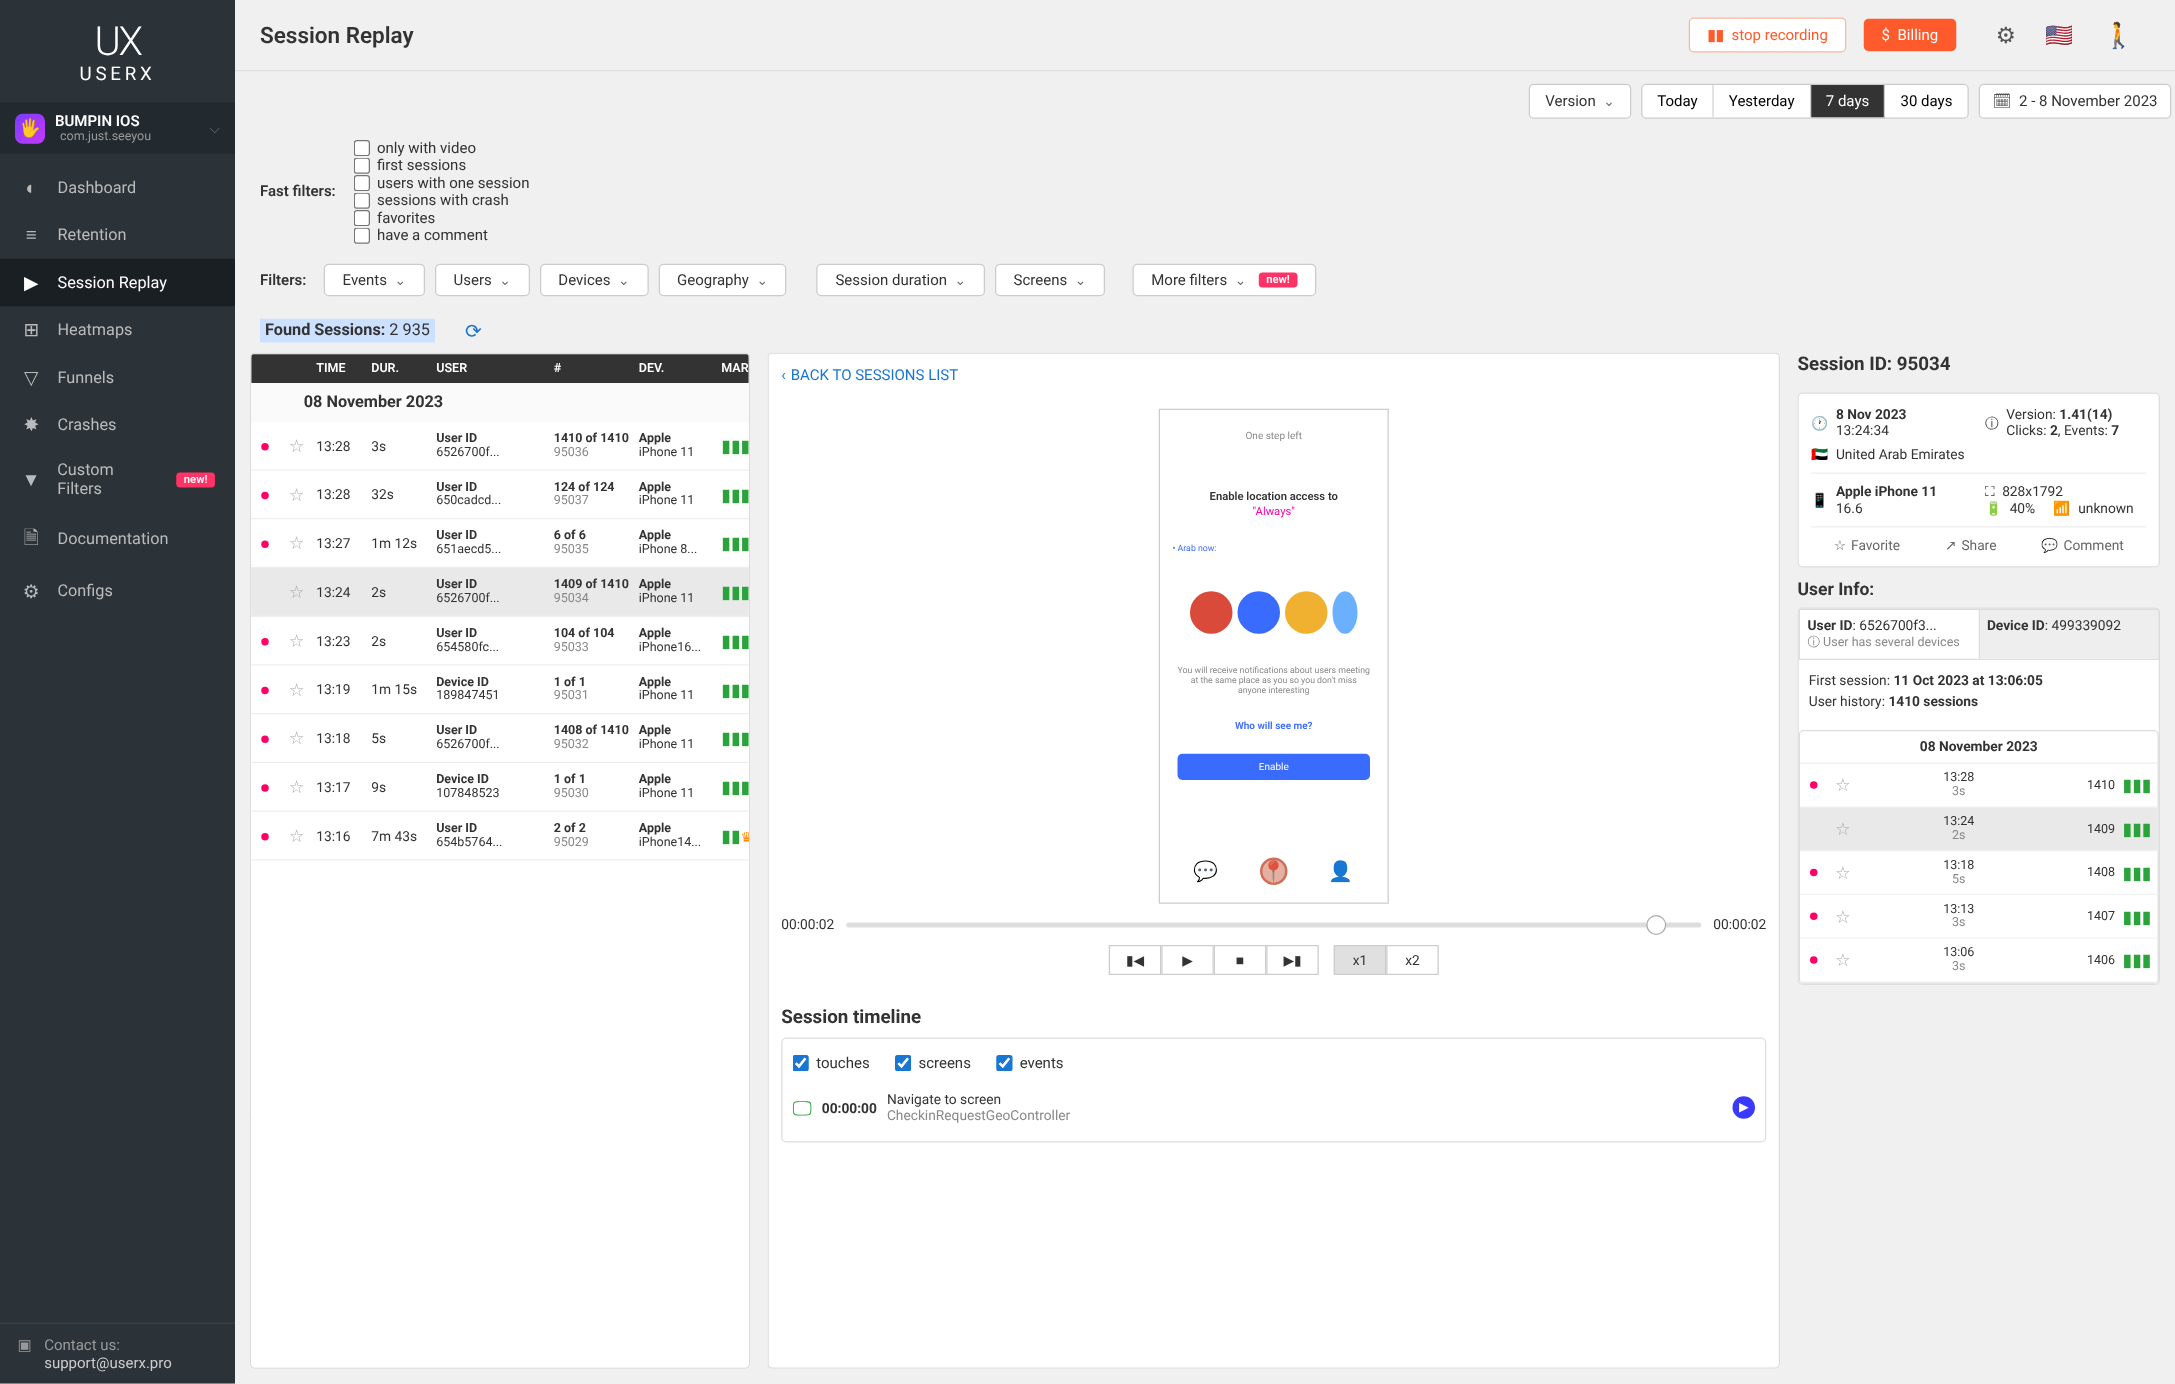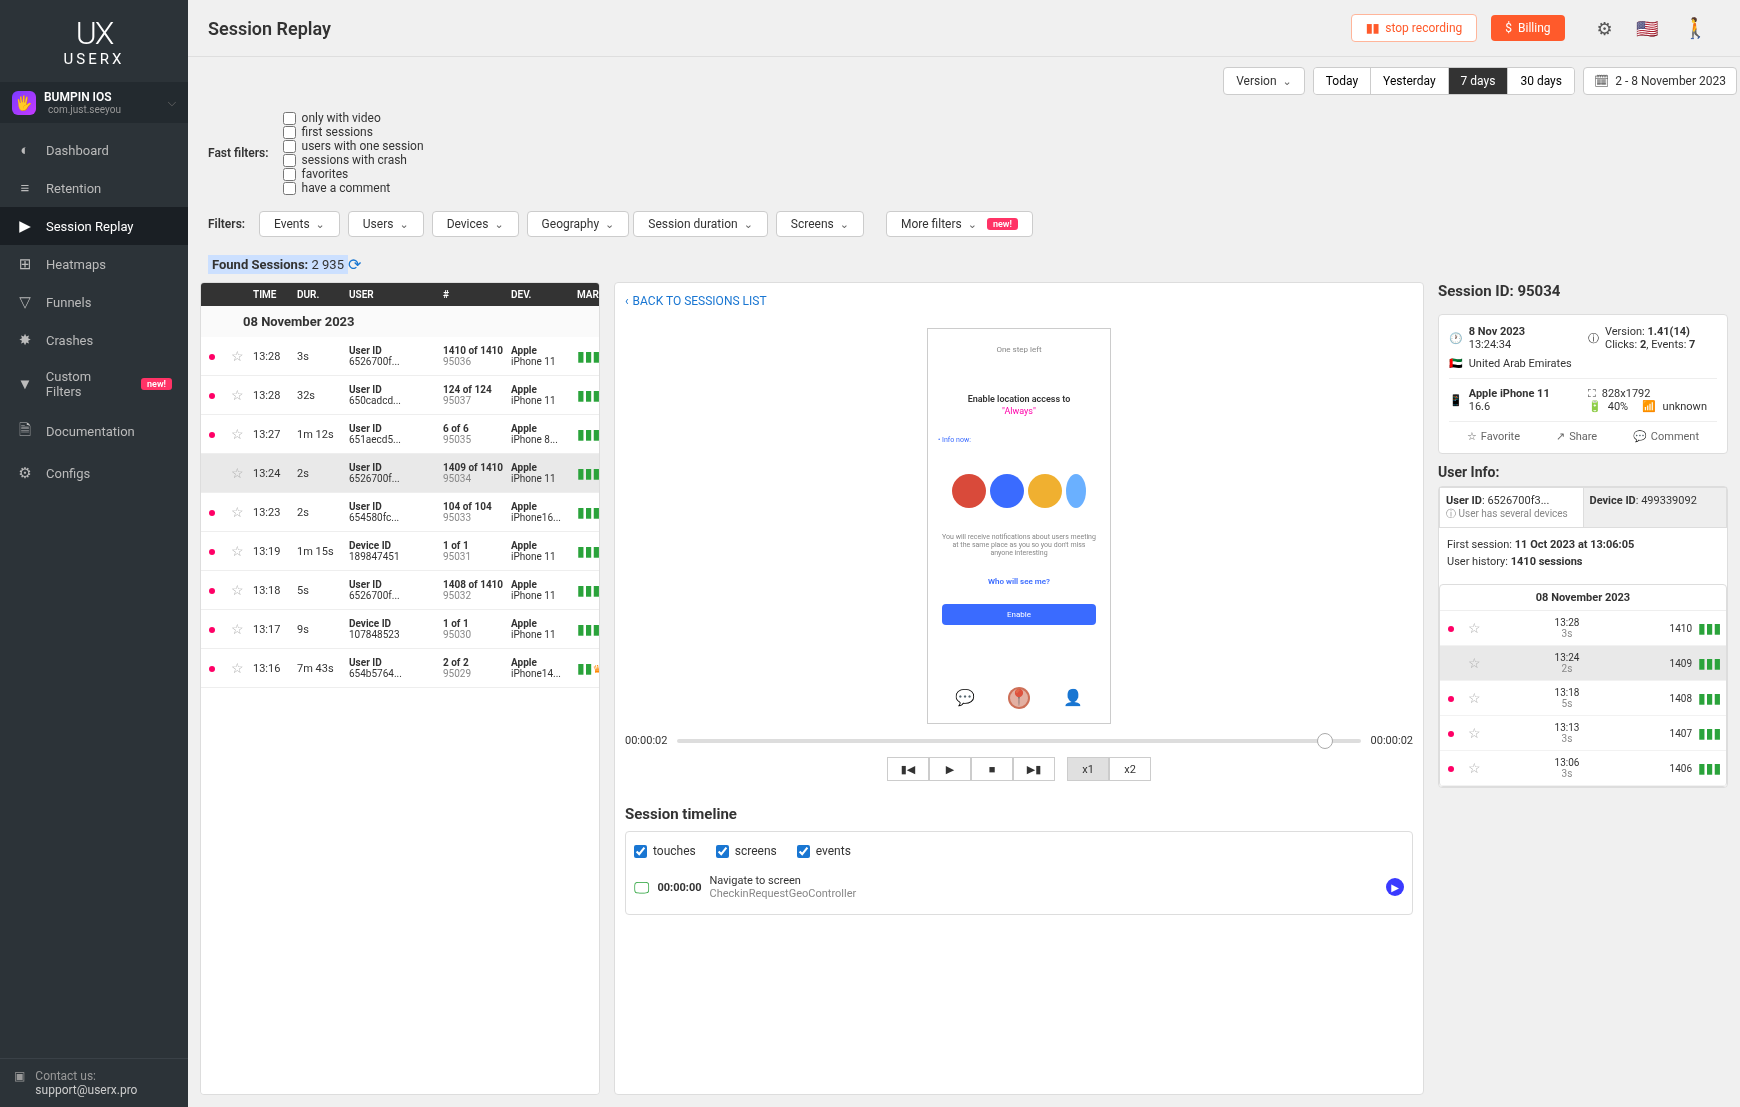--- a/index.html
+++ b/index.html
@@ -34,21 +34,21 @@
 .btn-group button { border: none; border-right: 1px solid #ccc; background: #fff; padding: 6px 12px; cursor: pointer; font-size: 12px; }
 .btn-group button:last-child { border-right: none; }
 .btn-group button.active { background: #333; color: #fff; }
 .dropdown-btn { border: 1px solid #ccc; background: #fff; padding: 6px 12px; border-radius: 4px; cursor: pointer; font-size: 12px; display: inline-flex; align-items: center; gap: 6px; margin-right: 8px; }
 .date-btn { border: 1px solid #ccc; background: #fff; padding: 6px 10px; border-radius: 4px; cursor: pointer; font-size: 12px; display: inline-flex; align-items: center; gap: 6px; margin-left: 8px; }
 .filters-row { display: flex; align-items: center; gap: 14px; padding: 6px 20px 10px; flex-wrap: wrap; font-size: 12px; }
 .filters-label { font-weight: 600; }
 .checkbox-item { display: flex; align-items: center; gap: 6px; cursor: pointer; }
 .checkbox-item input { cursor: pointer; }
 .filter-btn { border: 1px solid #ccc; background: #fff; padding: 5px 14px; border-radius: 4px; cursor: pointer; font-size: 12px; display: inline-flex; align-items: center; gap: 6px; }
-.found-row { padding: 8px 20px; display: flex; align-items: flex-end; gap: 0; font-size: 13px; }
+.found-row { padding: 8px 20px; display: flex; align-items: flex-end; gap: 24px; font-size: 13px; }
 .found-text { background: #cce0ff; padding: 2px 4px; }
 .found-count { font-weight: 400; }
 .refresh-icon { color: #1976d2; cursor: pointer; font-size: 16px; }
 .content { flex: 1; display: flex; gap: 14px; padding: 0 12px 12px; overflow: hidden; }
 .sessions-panel { width: 400px; background: #fff; border: 1px solid #ddd; border-radius: 4px; overflow-y: auto; }
 .sessions-head { background: #333; color: #fff; display: grid; grid-template-columns: 18px 18px 40px 48px 90px 64px 62px 40px; padding: 6px 8px; font-size: 10px; font-weight: 600; gap: 4px; }
 .date-row { background: #fafafa; padding: 8px 10px 8px 42px; font-weight: 700; font-size: 13px; }
 .session-row { display: grid; grid-template-columns: 18px 18px 40px 48px 90px 64px 62px 40px; padding: 8px; font-size: 11px; gap: 4px; align-items: center; border-bottom: 1px solid #eee; cursor: pointer; }
 .session-row.selected { background: #e9e9e9; }
 .dot-red { width: 6px; height: 6px; background: #ff0066; border-radius: 50%; display: inline-block; }
@@ -249,21 +249,21 @@
       <span class="filters-label">Filters:</span>
       <span id="filter-btns"><div class="filter-btn" style="margin-right: 8px;">
             <span>Events</span>
             <span class="chev">⌄</span>
           </div><div class="filter-btn" style="margin-right: 8px;">
             <span>Users</span>
             <span class="chev">⌄</span>
           </div><div class="filter-btn" style="margin-right: 8px;">
             <span>Devices</span>
             <span class="chev">⌄</span>
-          </div><div class="filter-btn" style="margin-right: 4px;">
+          </div><div class="filter-btn" style="margin-right: 24px;">
             <span>Geography</span>
             <span class="chev">⌄</span>
           </div><div class="filter-btn" style="margin-right: 8px;">
             <span>Session duration</span>
             <span class="chev">⌄</span>
           </div><div class="filter-btn" style="margin-right: 8px;">
             <span>Screens</span>
             <span class="chev">⌄</span>
           </div></span>
       <div class="filter-btn">
@@ -473,21 +473,21 @@
 
         <div class="player-panel">
           <div class="back-link">
             <span>‹</span>
             <span>BACK TO SESSIONS LIST</span>
           </div>
           <div class="phone-frame">
             <div class="phone-small">One step left</div>
             <div class="phone-title">Enable location access to</div>
             <div class="phone-always">"Always"</div>
-            <div style="font-size:7px;color:#3a6bff;margin-top:20px;">• Info now:</div>
+            <div style="font-size:7px;color:#3a6bff;margin-top:20px;">• Arab now:</div>
             <div class="avatars">
               <div class="avatar-circle" style="background:#d94a3a;"></div>
               <div class="avatar-circle" style="background:#3a6bff;"></div>
               <div class="avatar-circle" style="background:#f0b030;"></div>
               <div class="avatar-circle" style="background:#6ab0ff;width:20px;"></div>
             </div>
             <div class="phone-desc">You will receive notifications about users meeting at the same place as you so you don't miss anyone interesting</div>
             <div class="phone-link">Who will see me?</div>
             <div class="phone-btn">Enable</div>
             <div class="phone-nav">

